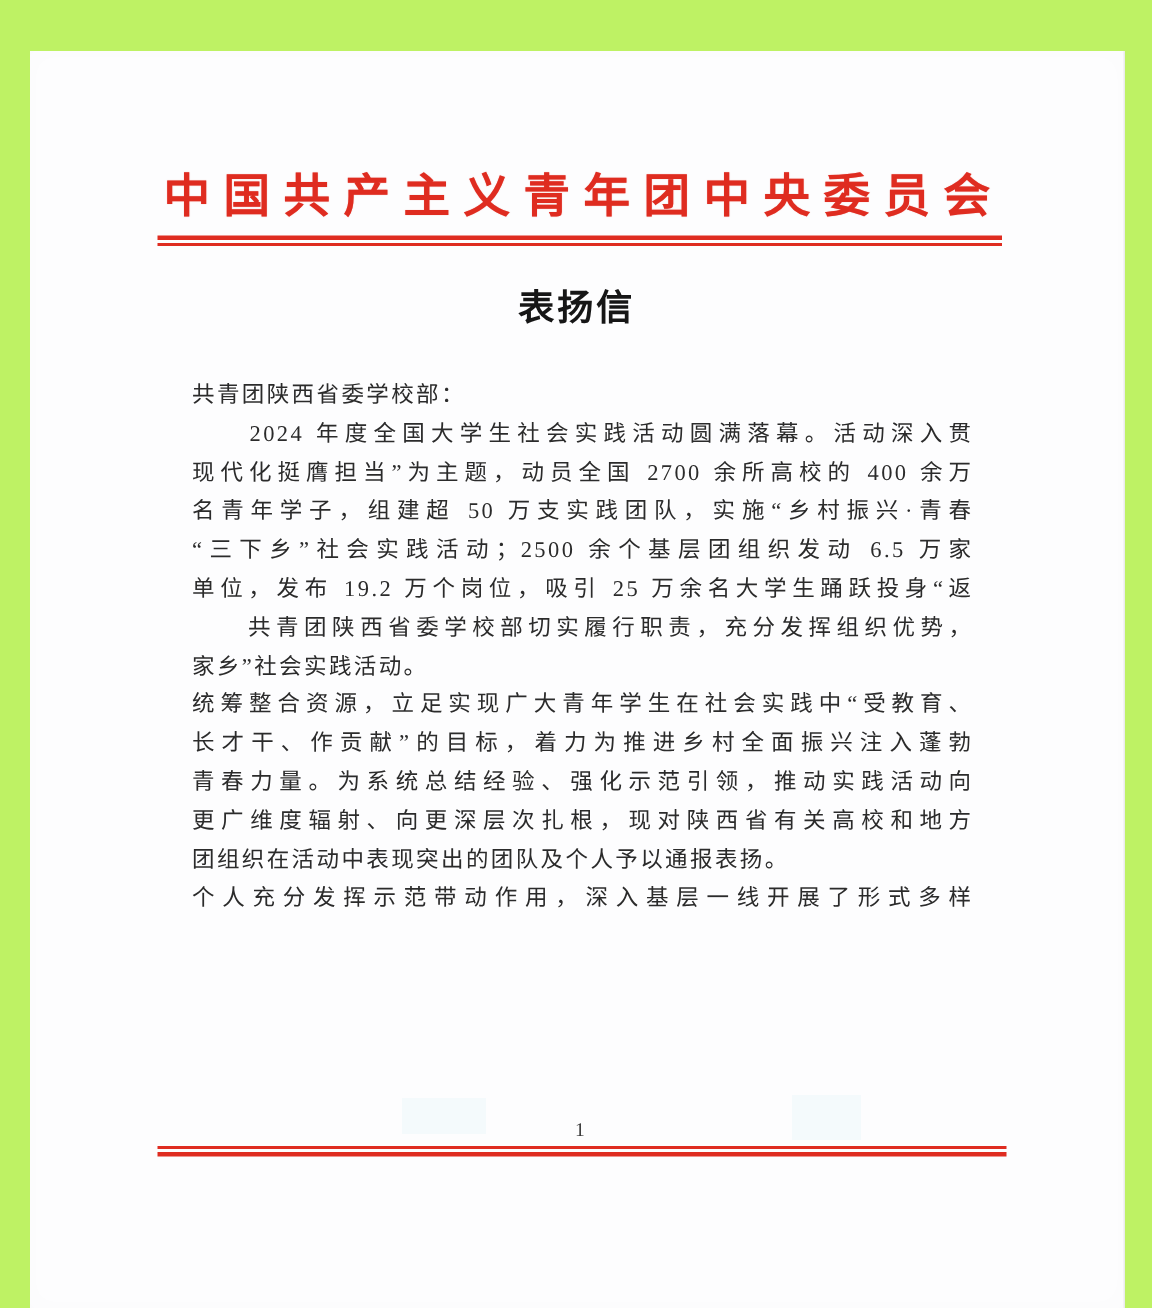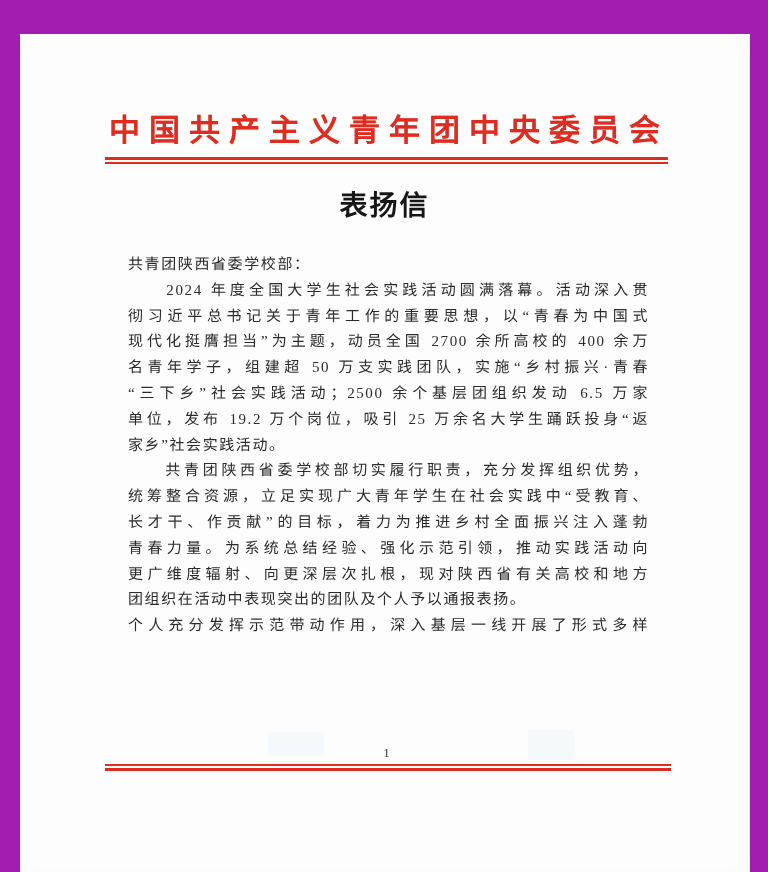--- a/index.html
+++ b/index.html
@@ -10,21 +10,21 @@
   *{margin:0;padding:0;box-sizing:border-box;}
   html,body{width:768px;height:872px;}
   body{
     background:#ffffff;
     font-family:"Liberation Serif","DejaVu Serif",serif;
     overflow:hidden;
   }
   .canvas{
     position:relative;
     width:768px;height:872px;
-    background:#a21caf;
+    background:#bef264;
   }
   
   .scan-page{
     position:absolute;
     left:20px;top:34px;
     width:730px;height:838px;
     background:#fdfdfe;
     border-right:1px solid #ebebeb;
     box-shadow:inset 0 0 18px rgba(0,0,0,0.012);
   }
@@ -50,21 +50,21 @@
   .head-rule .rule-a{height:3px;background:var(--accent-red);}
   .head-rule .rule-gap{height:2px;}
   .head-rule .rule-b{height:2px;background:var(--accent-red);}
   
   .doc-title{
     position:absolute;
     top:157px;left:0;width:100%;
     text-align:center;
     font-family:"Liberation Sans","DejaVu Sans",sans-serif;
     font-weight:bold;
-    font-size:28px;
+    font-size:24px;
     line-height:30px;
     letter-spacing:2px;
     color:var(--title-ink);
   }
   
   .letter-body{
     position:absolute;
     top:218px;left:108px;width:521px;
     font-family:"Liberation Serif","DejaVu Serif",serif;
     font-size:15px;
@@ -120,27 +120,26 @@
       <div class="rule-gap"></div>
       <div class="rule-b"></div>
     </div>
 
     <h1 class="doc-title">表扬信</h1>
 
     <div class="letter-body">
 
     <div class="body-line">共青团陕西省委学校部：</div>
         <div class="body-line justify">　　2024 年度全国大学生社会实践活动圆满落幕。活动深入贯</div>
-        <div class="body-line justify">彻习近平总书记关于青年工作的重要思想，以“青春为中国式</div>
         <div class="body-line justify">现代化挺膺担当”为主题，动员全国 2700 余所高校的 400 余万</div>
         <div class="body-line justify">名青年学子，组建超 50 万支实践团队，实施“乡村振兴·青春</div>
         <div class="body-line justify">“三下乡”社会实践活动；2500 余个基层团组织发动 6.5 万家</div>
         <div class="body-line justify">单位，发布 19.2 万个岗位，吸引 25 万余名大学生踊跃投身“返</div>
+        <div class="body-line justify">　　共青团陕西省委学校部切实履行职责，充分发挥组织优势，</div>
         <div class="body-line">家乡”社会实践活动。</div>
-        <div class="body-line justify">　　共青团陕西省委学校部切实履行职责，充分发挥组织优势，</div>
         <div class="body-line justify">统筹整合资源，立足实现广大青年学生在社会实践中“受教育、</div>
         <div class="body-line justify">长才干、作贡献”的目标，着力为推进乡村全面振兴注入蓬勃</div>
         <div class="body-line justify">青春力量。为系统总结经验、强化示范引领，推动实践活动向</div>
         <div class="body-line justify">更广维度辐射、向更深层次扎根，现对陕西省有关高校和地方</div>
         <div class="body-line">团组织在活动中表现突出的团队及个人予以通报表扬。</div>
         <div class="body-line justify">个人充分发挥示范带动作用，深入基层一线开展了形式多样</div>
       </div>
 
     <div class="artifact a1"></div>
     <div class="artifact a2"></div>

